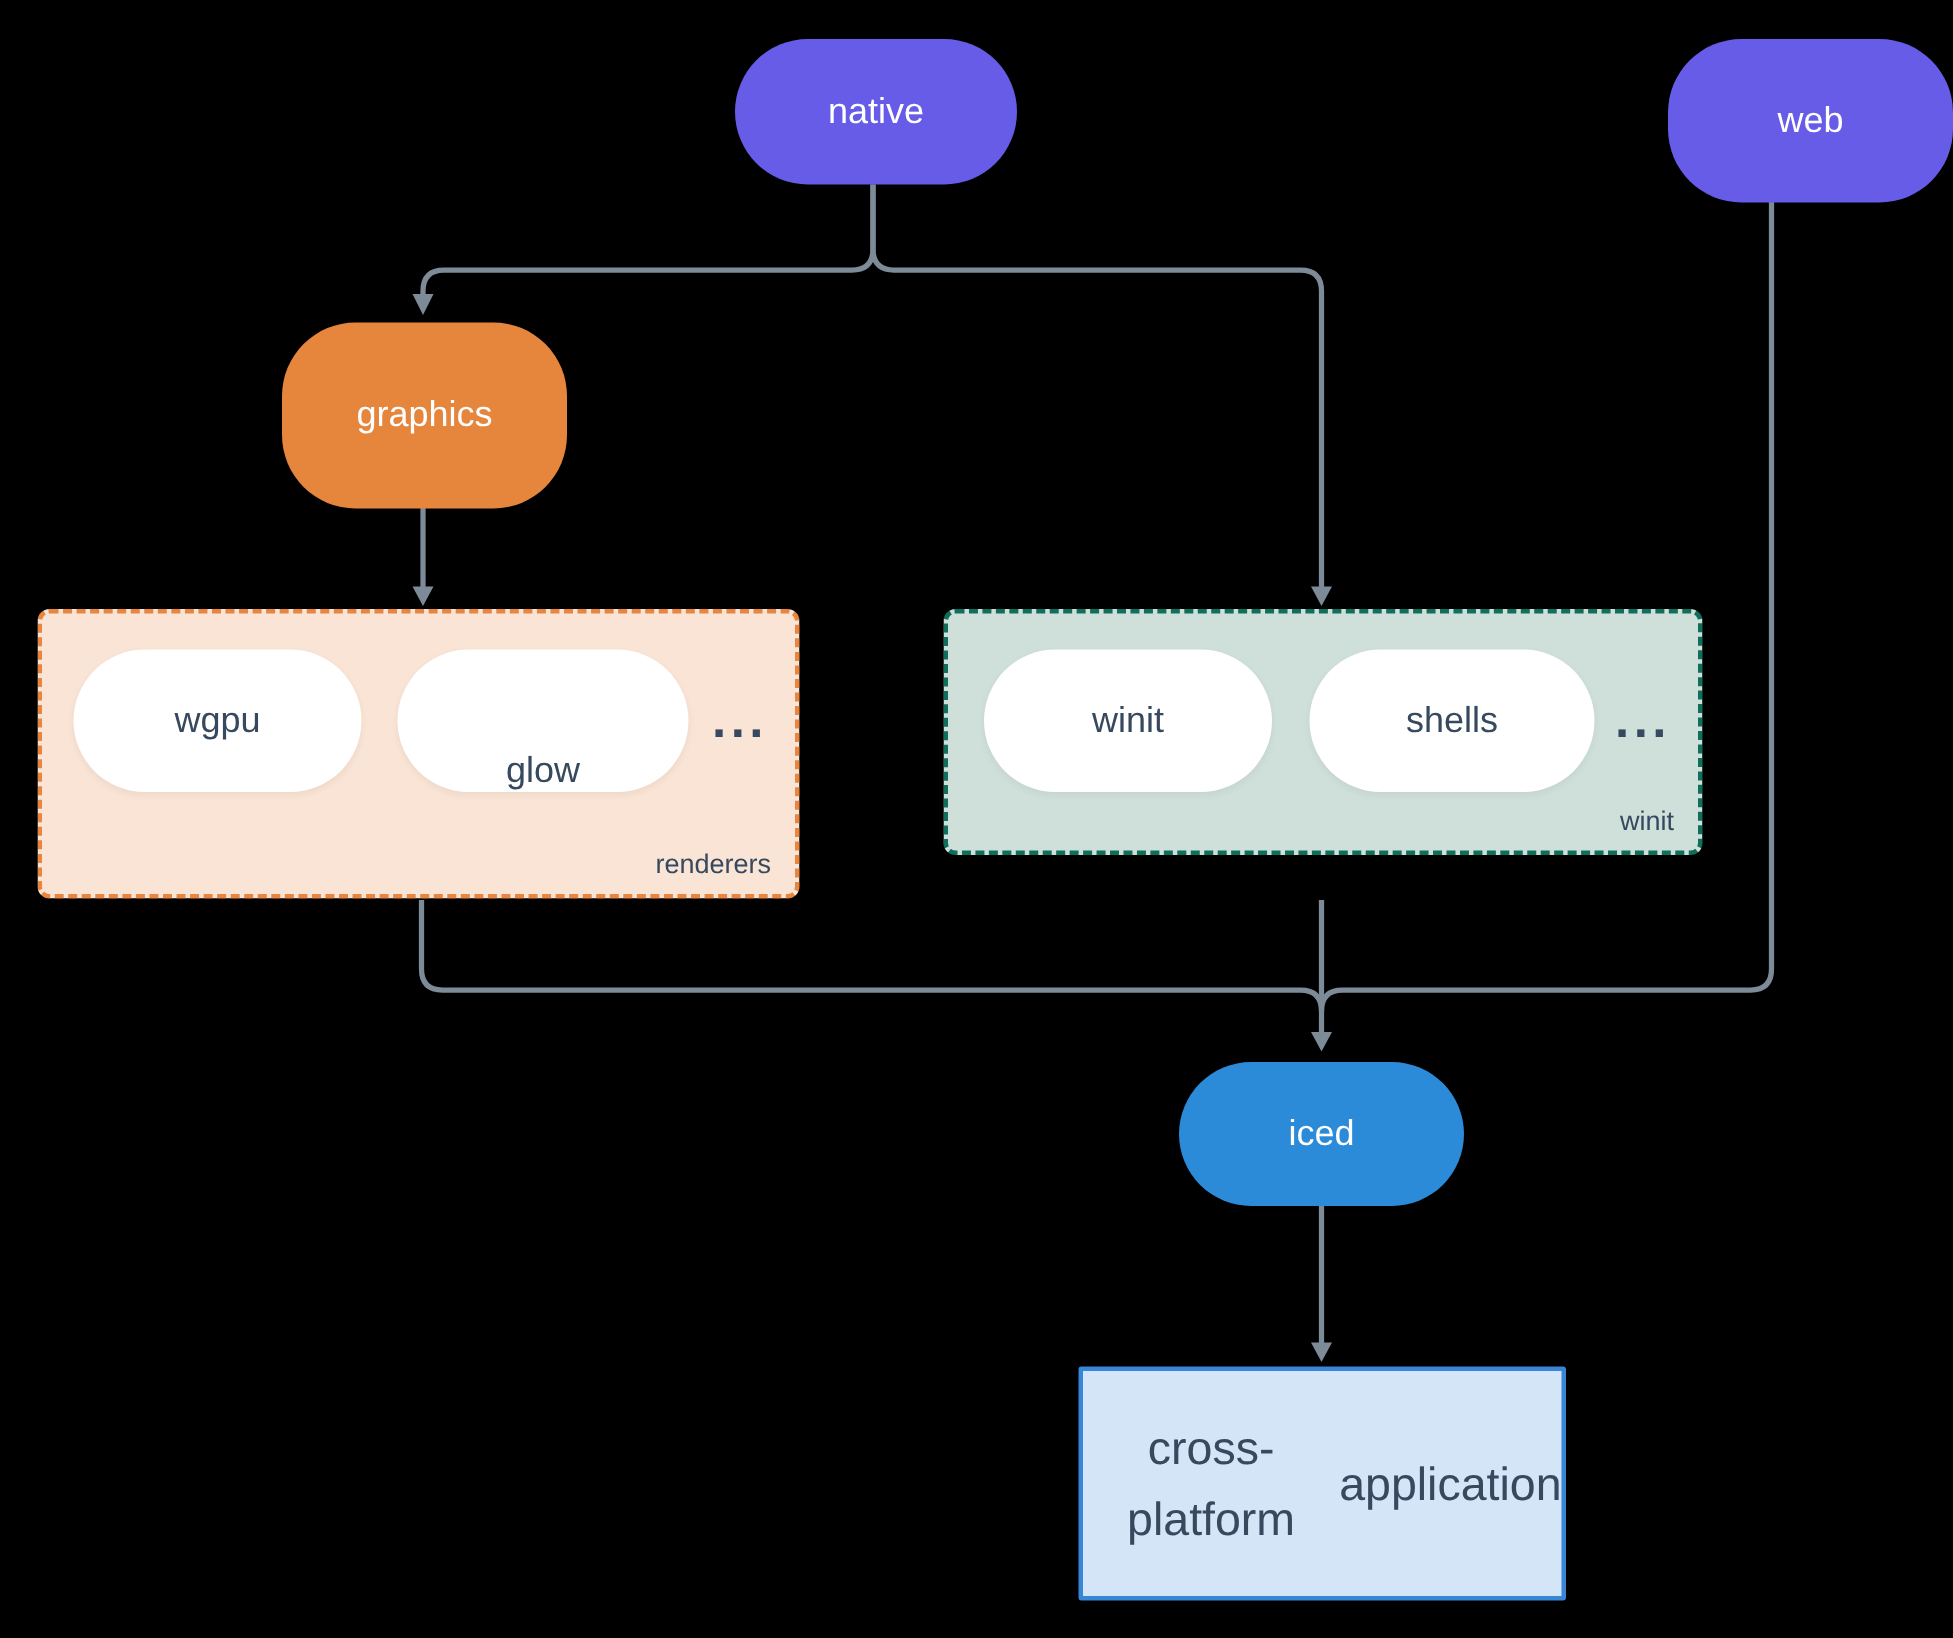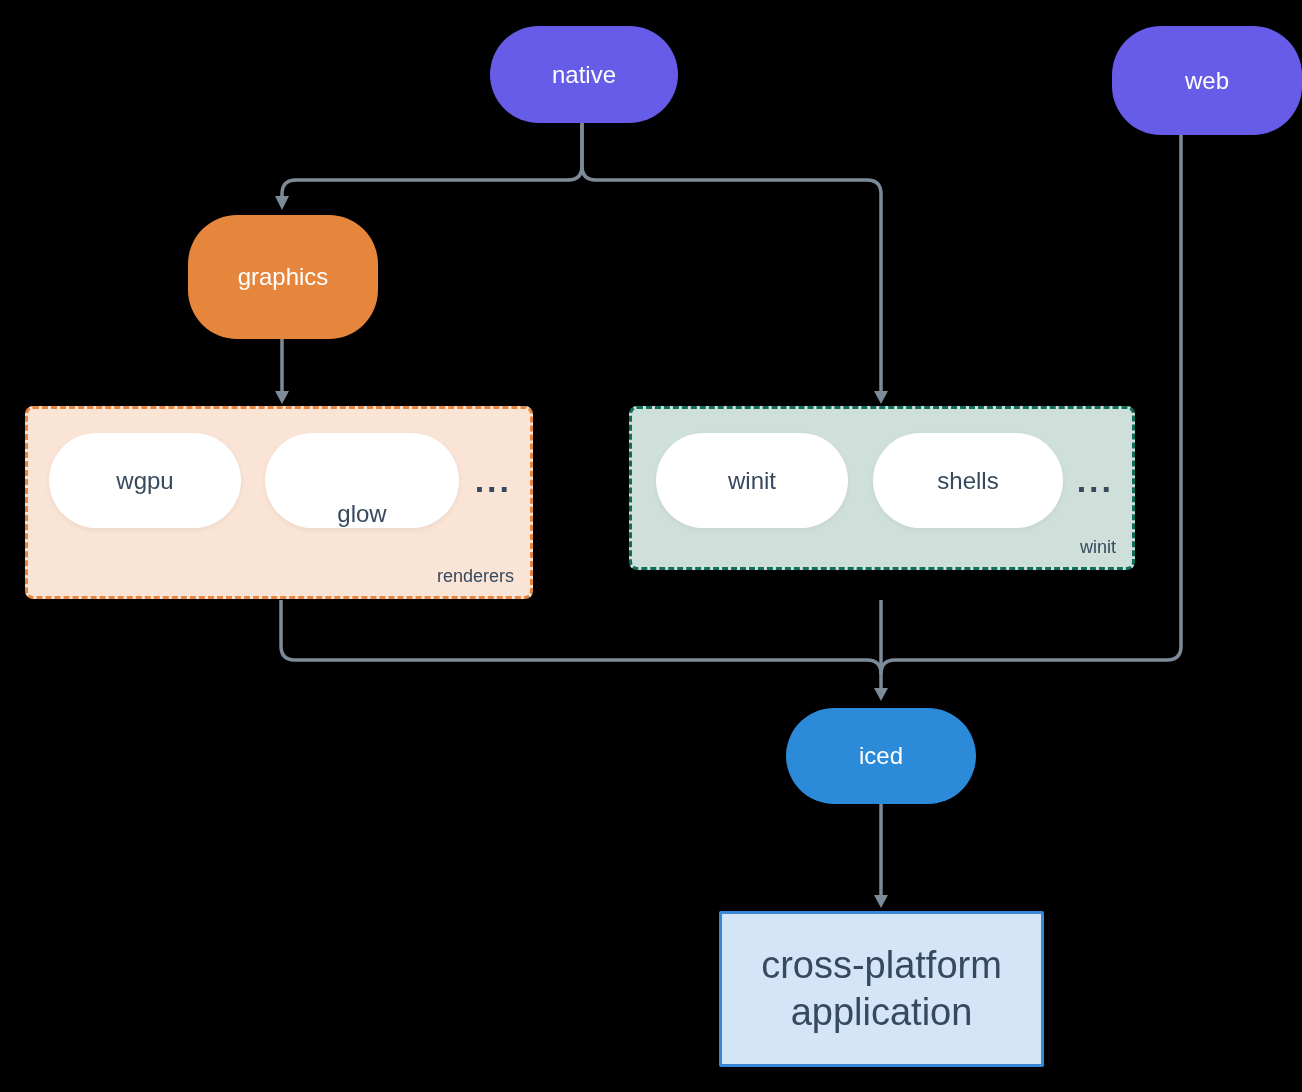--- a/index.html
+++ b/index.html
@@ -109,24 +109,24 @@
   }
   .app-box {
     position: absolute;
     z-index: 1;
     left: 719px; top: 911px;
     width: 325px; height: 156px;
     background: var(--app-fill);
     border: 3px solid var(--app-border);
     border-radius: 2px;
     display: flex;
-    flex-direction: column;
+    flex-direction: row;
     align-items: center;
     justify-content: center;
-    font-size: 38px;
+    font-size: 31px;
     line-height: 47px;
     color: var(--dark-text);
     text-align: center;
   }
 </style>
 </head>
 <body>
 
 <div class="canvas">
 

